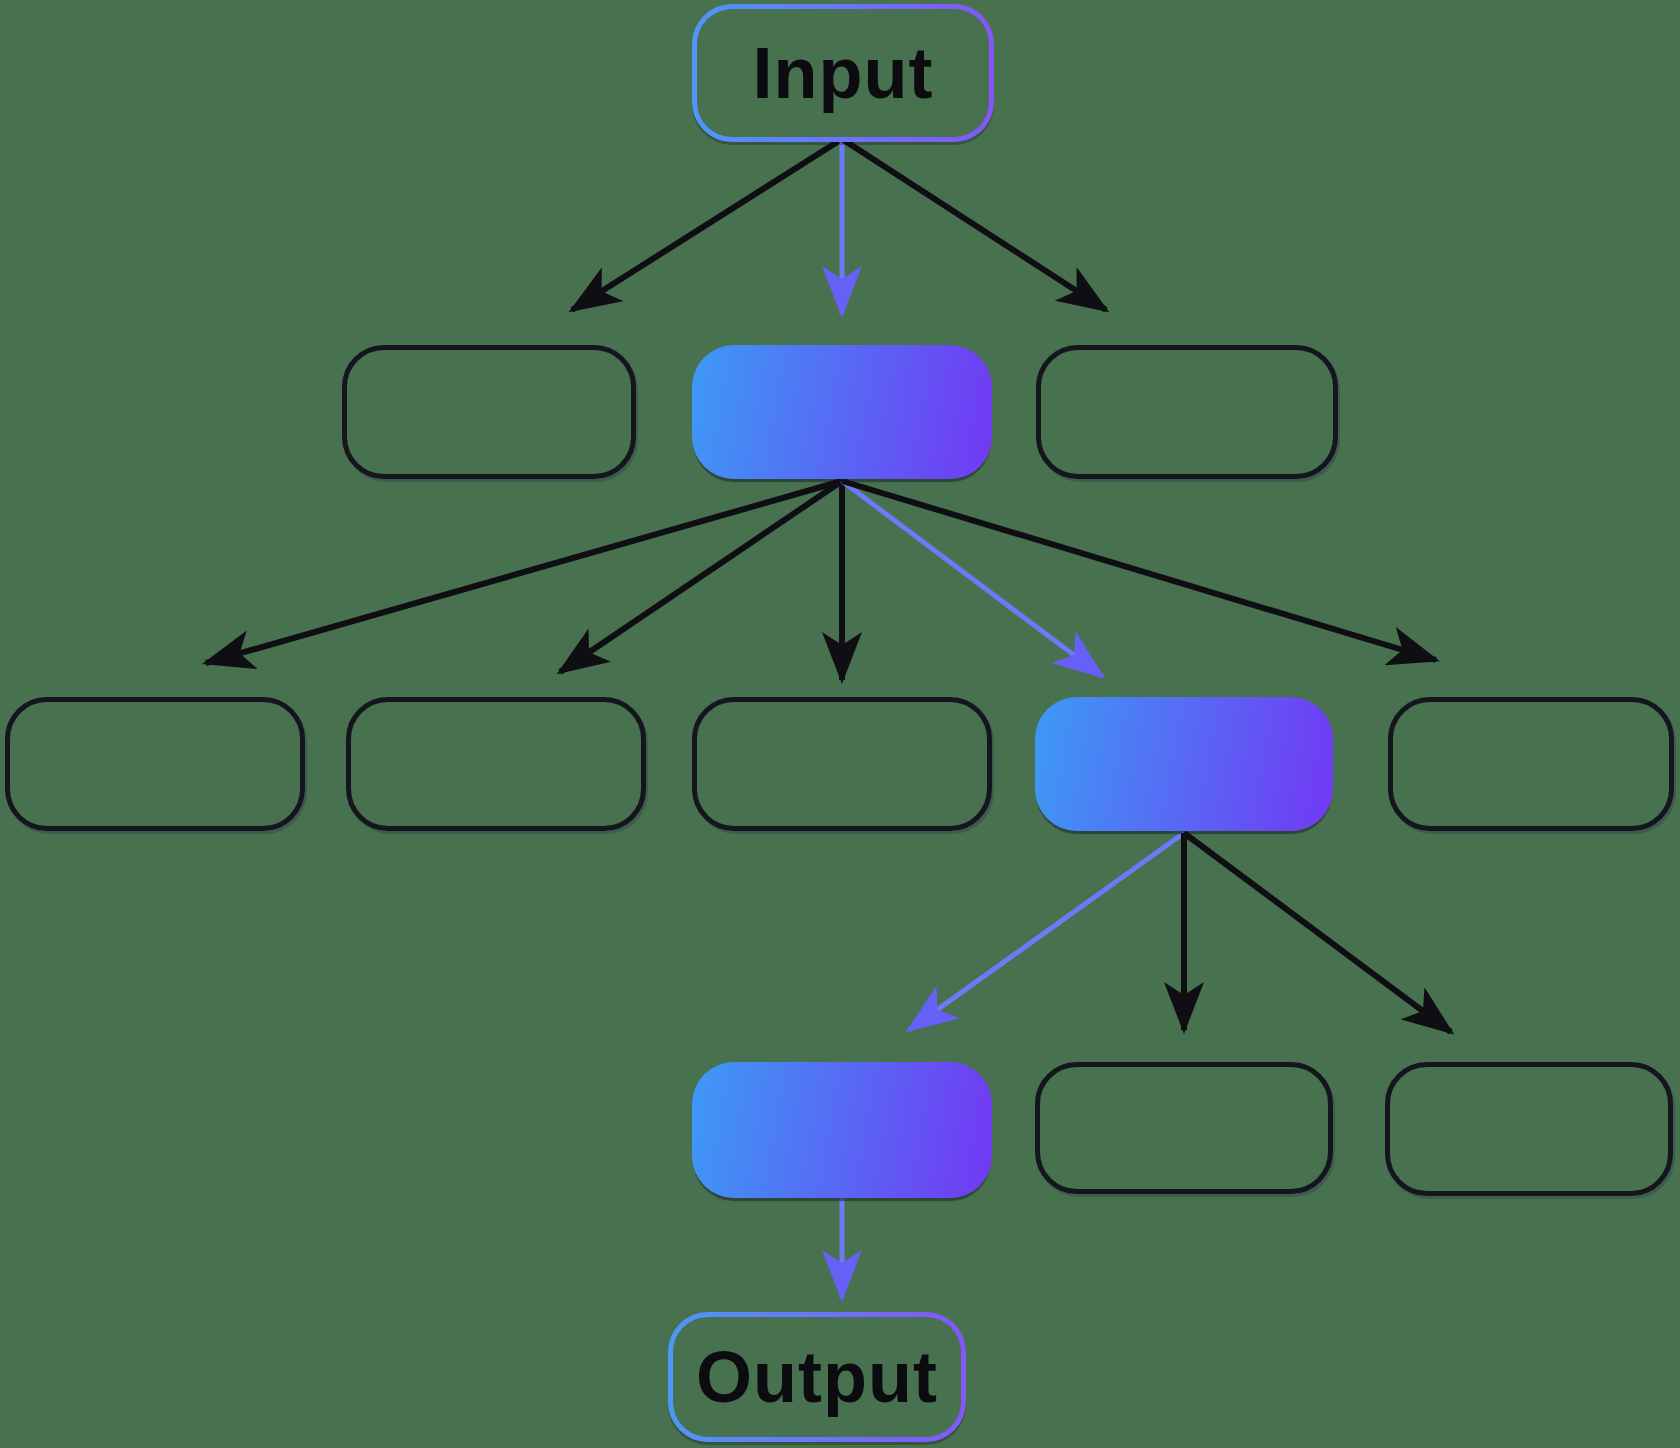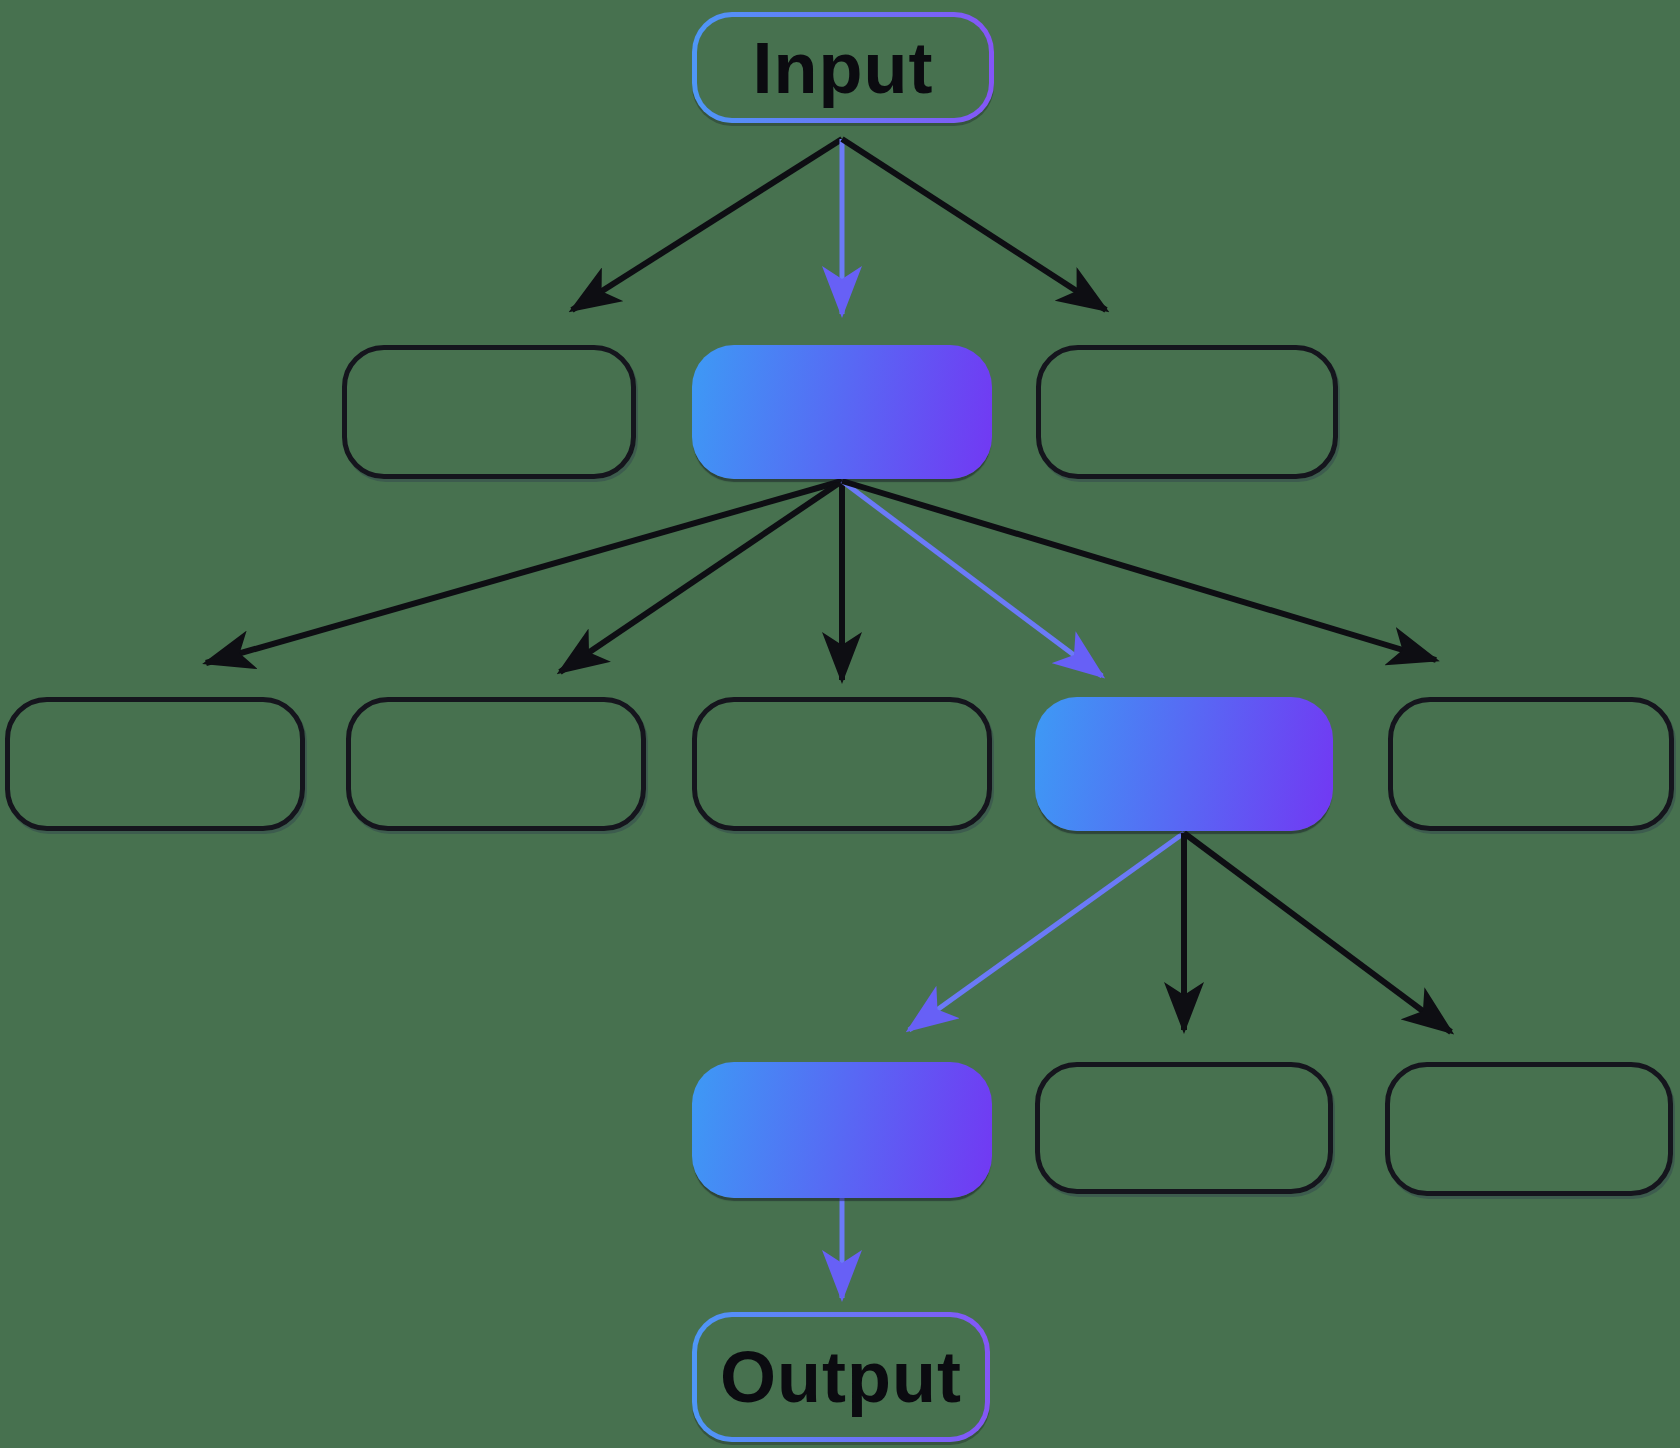--- a/index.html
+++ b/index.html
@@ -75,39 +75,39 @@
     <line class="purple" x1="842" y1="481" x2="1102" y2="676" marker-end="url(#head-purple)"></line>
     <line class="black" x1="842" y1="481" x2="1436" y2="660" marker-end="url(#head-black)"></line>
 
     <line class="purple" x1="1184" y1="833" x2="909" y2="1030" marker-end="url(#head-purple)"></line>
     <line class="black" x1="1184" y1="833" x2="1184" y2="1030" marker-end="url(#head-black)"></line>
     <line class="black" x1="1184" y1="833" x2="1451" y2="1032" marker-end="url(#head-black)"></line>
 
     <line class="purple" x1="842" y1="1198" x2="842" y2="1298" marker-end="url(#head-purple)"></line>
   </svg>
 
-  <div class="node pill" style="left:692px;top:12px;width:302px;height:111px">
+  <div class="node pill" style="left:692px;top:4px;width:302px;height:138px">
     <div class="pill-inner">
       <span class="label">Input</span>
     </div>
   </div>
 
   <div class="node outline" style="left:342px;top:345px;width:294px;height:134px"></div>
   <div class="node gradient" style="left:692px;top:345px;width:300px;height:134px"></div>
   <div class="node outline" style="left:1036px;top:345px;width:302px;height:134px"></div>
 
   <div class="node outline" style="left:5px;top:697px;width:300px;height:134px"></div>
   <div class="node outline" style="left:346px;top:697px;width:300px;height:134px"></div>
   <div class="node outline" style="left:692px;top:697px;width:300px;height:134px"></div>
   <div class="node gradient" style="left:1035px;top:697px;width:298px;height:134px"></div>
   <div class="node outline" style="left:1388px;top:697px;width:286px;height:134px"></div>
 
   <div class="node gradient" style="left:692px;top:1062px;width:300px;height:136px"></div>
   <div class="node outline" style="left:1035px;top:1062px;width:298px;height:132px"></div>
   <div class="node outline" style="left:1385px;top:1062px;width:288px;height:134px"></div>
 
-  <div class="node pill" style="left:692px;top:1312px;width:298px;height:130px">
+  <div class="node pill" style="left:668px;top:1312px;width:298px;height:130px">
     <div class="pill-inner">
       <span class="label">Output</span>
     </div>
   </div>
 
 </div>
 
 </body></html>

